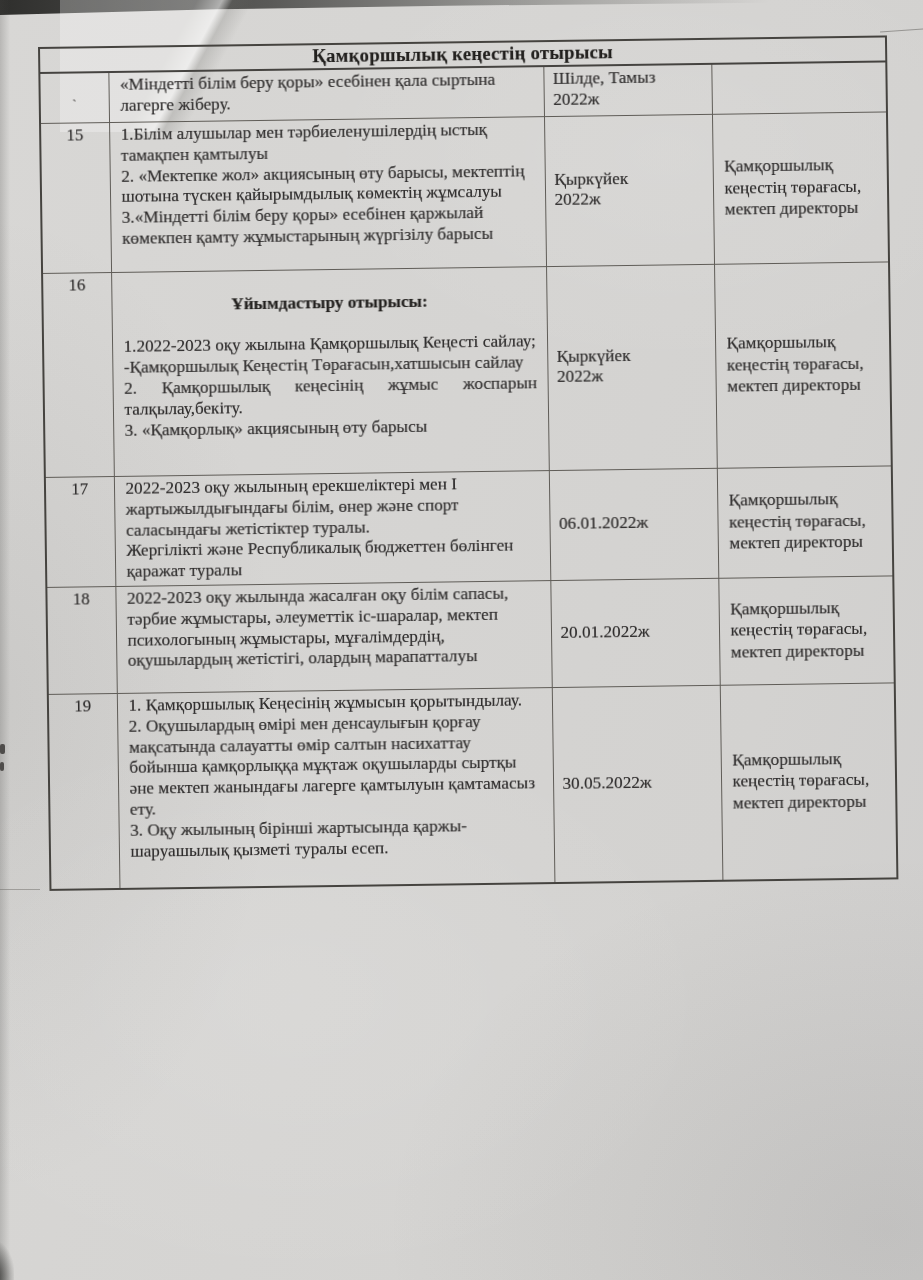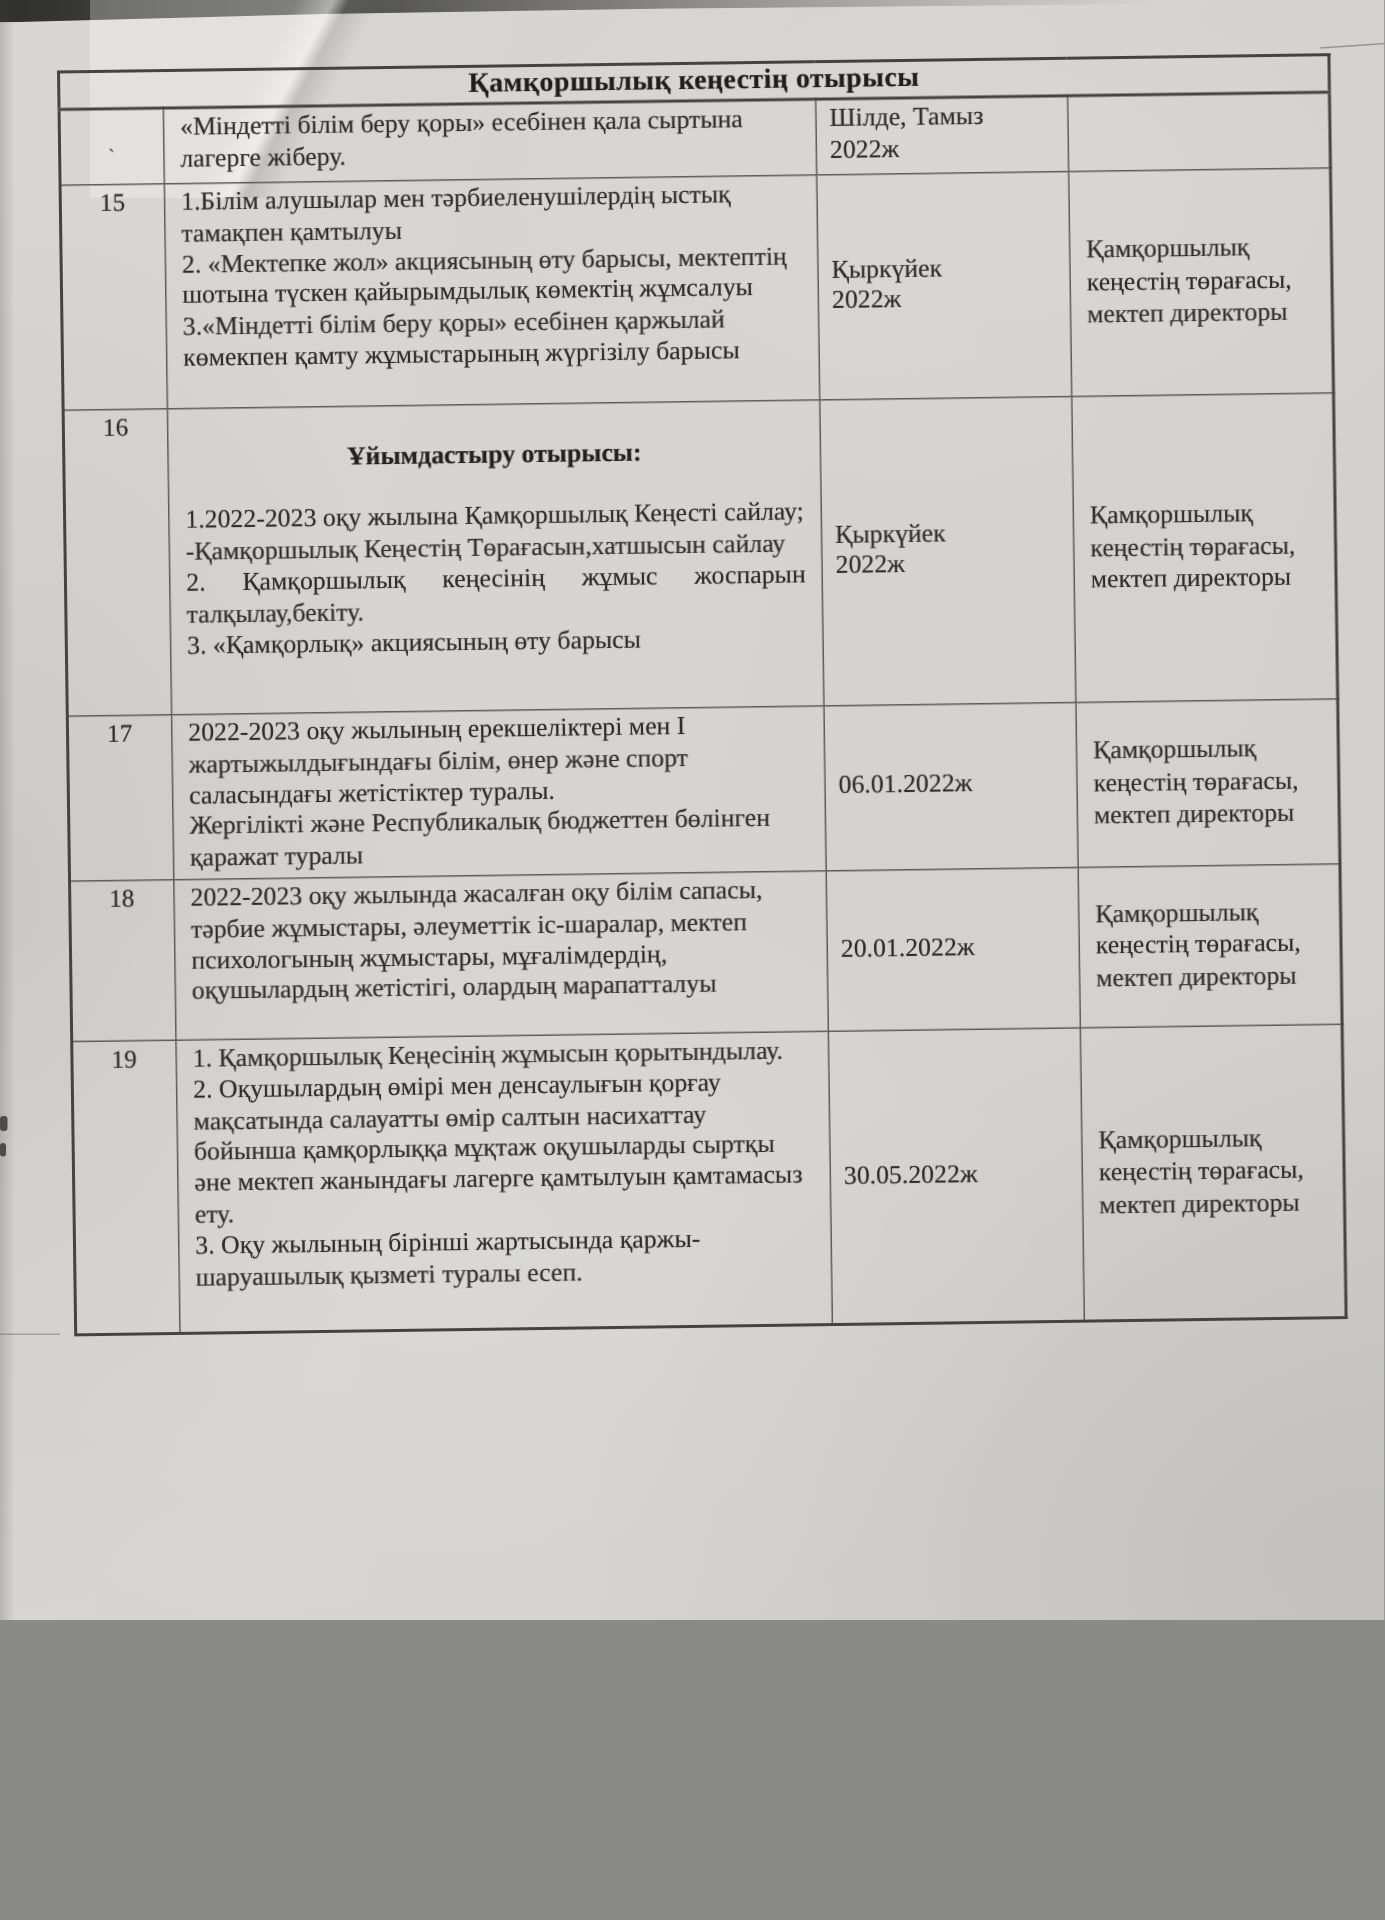--- a/index.html
+++ b/index.html
@@ -2,21 +2,21 @@
 <html><head>
 <meta charset="utf-8">
 <style>
   html, body { margin: 0; padding: 0; }
   body {
     width: 923px; height: 1280px; overflow: hidden;
     background: #8a8a88;
     font-family: "Liberation Serif", serif;
   }
   .photo {
-    position: relative; width: 923px; height: 1080px; overflow: hidden;
+    position: relative; width: 923px; height: 1280px; overflow: hidden;
     background:
       radial-gradient(ellipse 620px 420px at 32% 78%, rgba(255,255,255,0.10), transparent 70%),
       radial-gradient(ellipse 520px 320px at 72% 12%, rgba(255,255,255,0.09), transparent 70%),
       radial-gradient(ellipse 700px 520px at 96% 96%, rgba(70,70,68,0.10), transparent 72%),
       radial-gradient(ellipse 400px 700px at 0% 55%, rgba(90,90,88,0.10), transparent 70%),
       linear-gradient(105deg, #d8d7d5 0%, #d5d4d2 45%, #d3d2d0 75%, #cfcecd 100%);
   }
   
   .top-edge {
     position: absolute; left: 0; top: 0; width: 770px; height: 15px;

